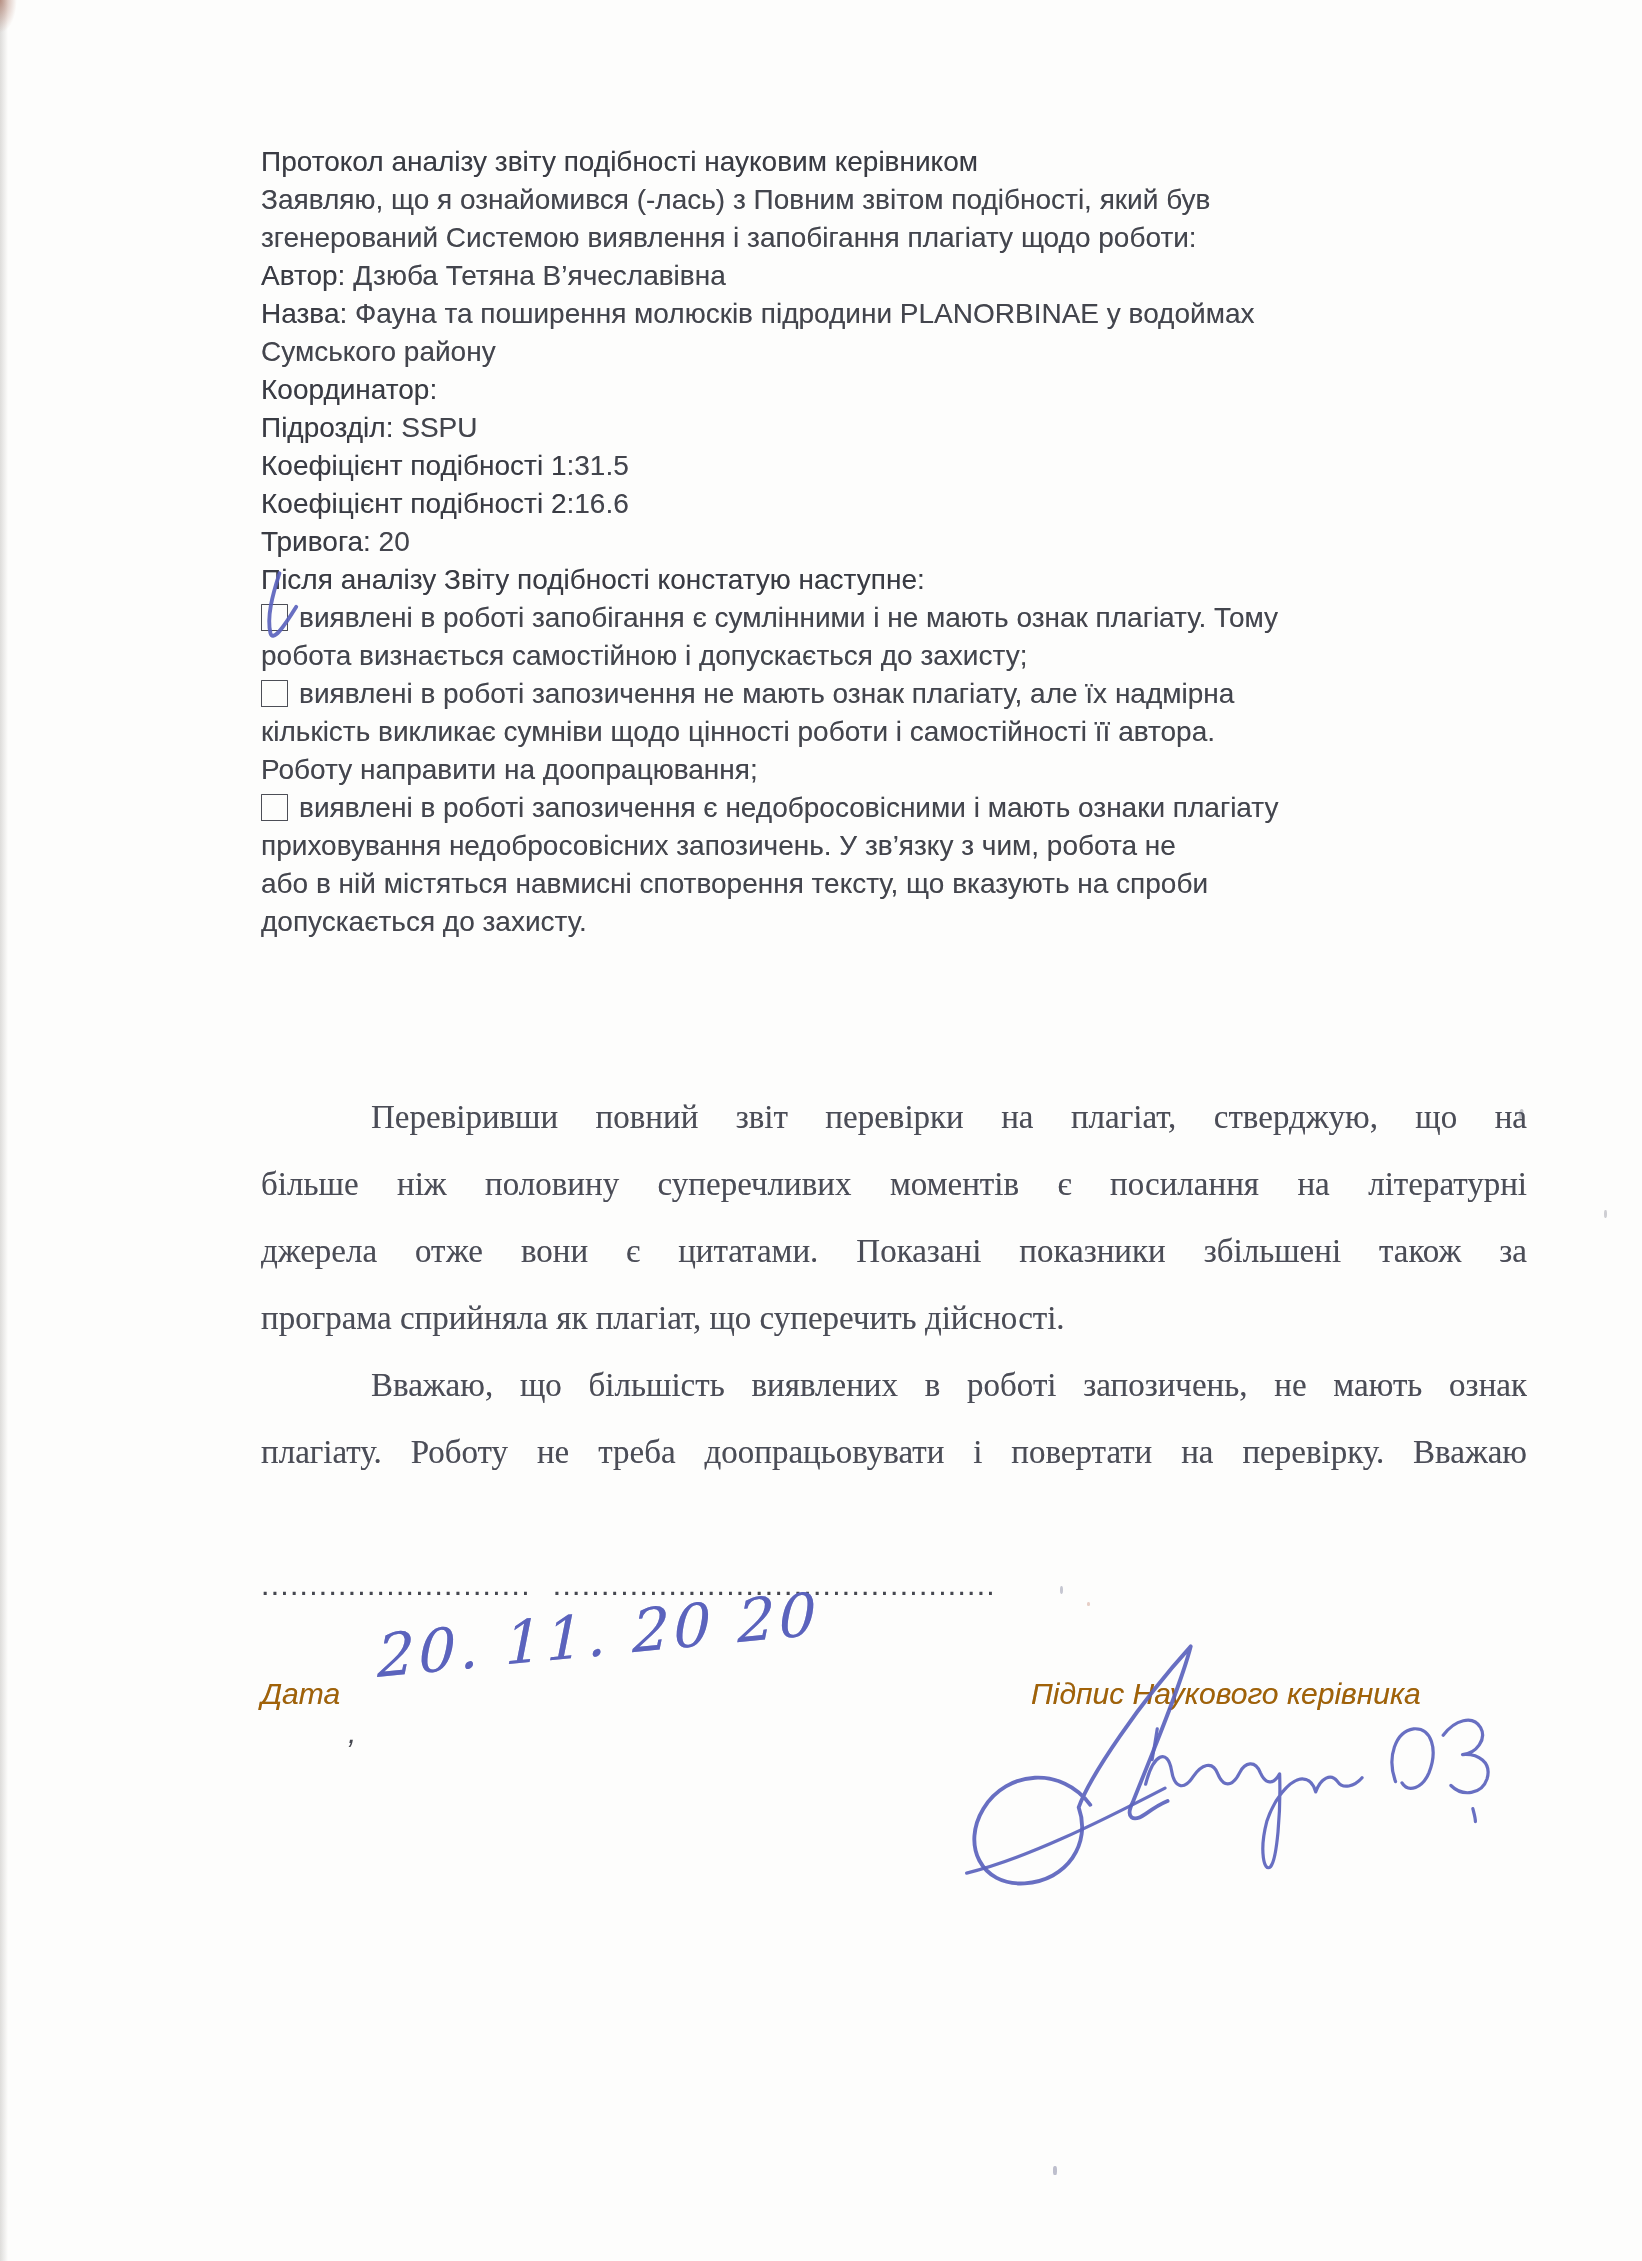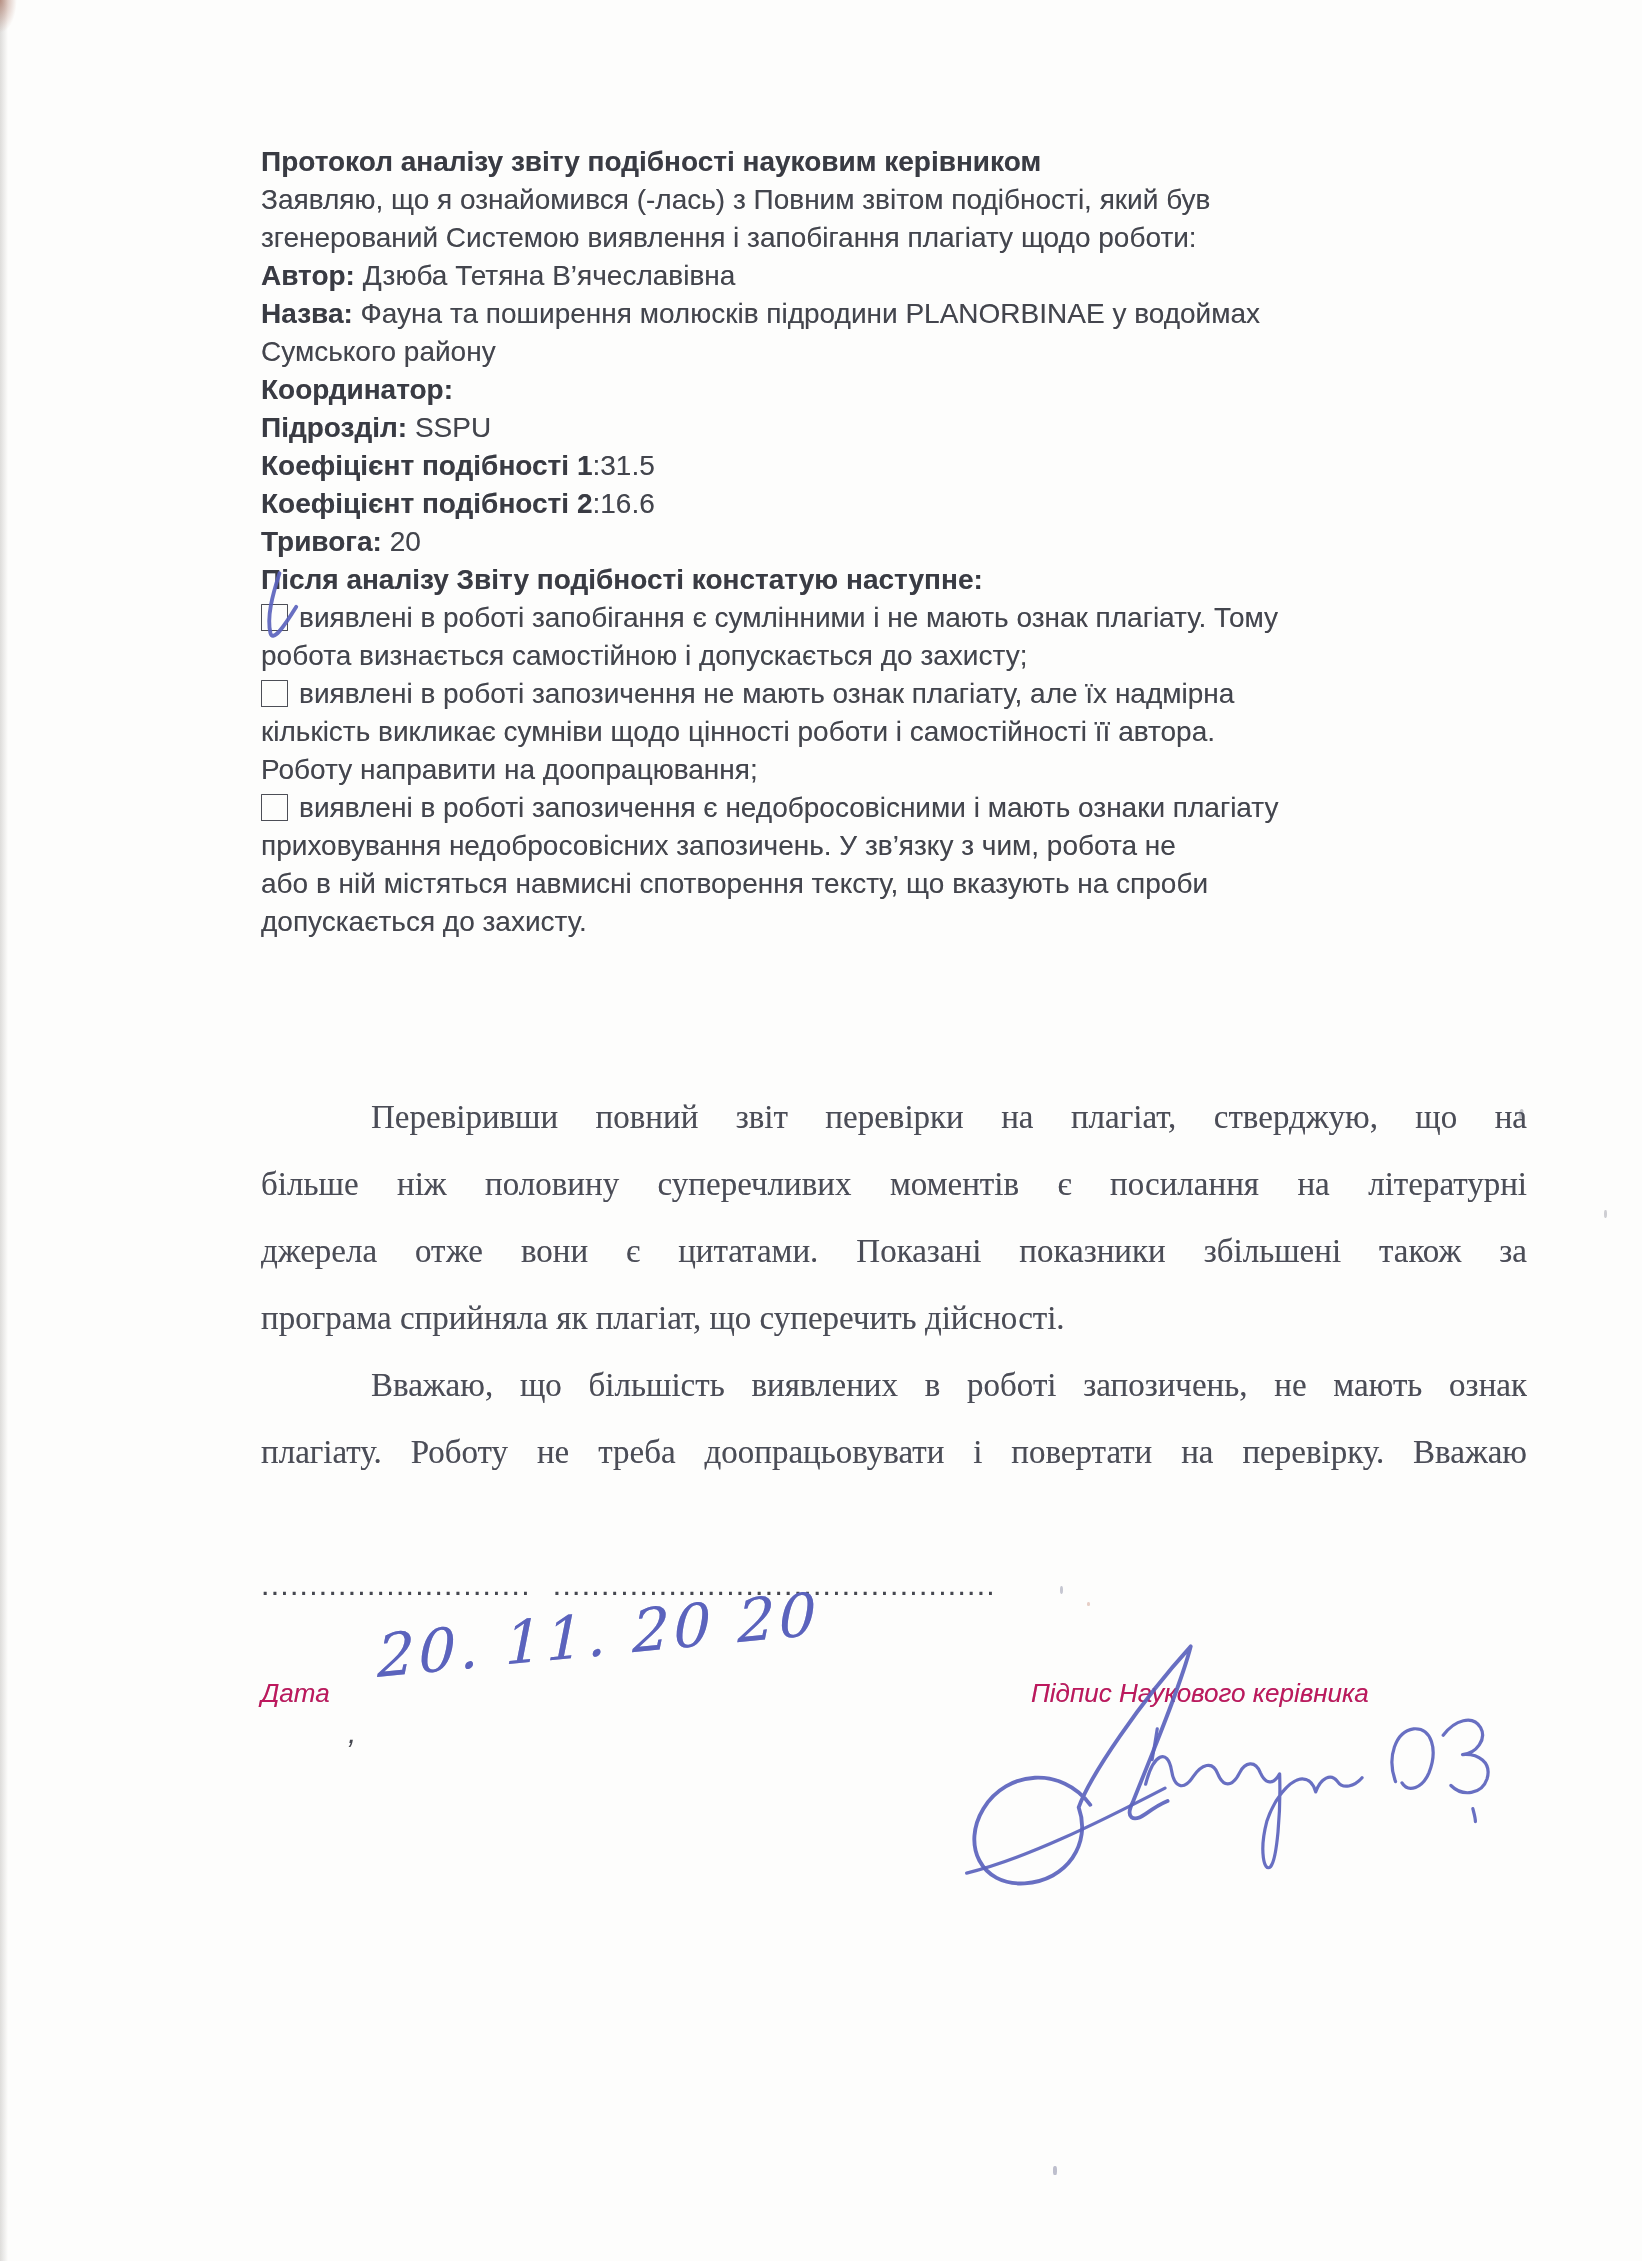--- a/index.html
+++ b/index.html
@@ -24,21 +24,21 @@
   .speck{position:absolute;border-radius:40%;pointer-events:none;}
 
   
   .sans-block{
     position:absolute;left:261px;top:143px;width:1263px;
     font-size:28px;line-height:38px;
     color:#43454d;
     text-shadow:0 0 0.6px rgba(70,70,82,.45);
   }
   .tline{white-space:pre;height:38px;}
-  .tline .b{font-weight:bold;color:#393b43;}
+  .tline .b{font-weight:normal;color:#393b43;}
   .checkbox{
     display:inline-block;width:24.5px;height:24.5px;
     border:1.9px solid #4c4e56;border-radius:0.6px;
     vertical-align:-3.9px;margin-right:11.6px;
     background:transparent;
   }
 
   
   .serif-block{
     position:absolute;left:261px;top:1084px;width:1266px;
@@ -55,21 +55,21 @@
   .dots{
     position:absolute;left:261px;top:1565px;
     font-size:30px;line-height:39px;letter-spacing:1.3px;color:#45474f;
     text-shadow:0 0 0.6px rgba(70,70,82,.4);
   }
   .dots span{margin-right:22px;}
 
   
   .date-label,.sign-label{
     position:absolute;top:1674px;
-    font-style:italic;font-size:26px;line-height:39px;color:#be185d;
+    font-style:italic;font-size:30px;line-height:39px;color:#a16207;
     text-shadow:0 0 0.6px rgba(70,70,82,.4);
   }
   .date-label{left:261px;}
   .sign-label{left:1031px;}
   .date-comma{
     position:absolute;left:348px;top:1716px;
     font-style:italic;font-size:30px;color:#45474f;
   }
 
   

